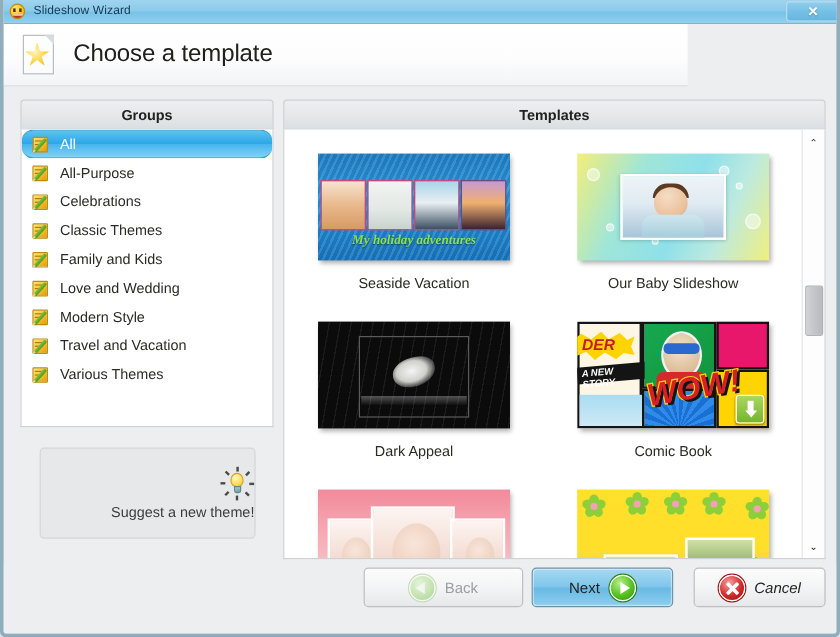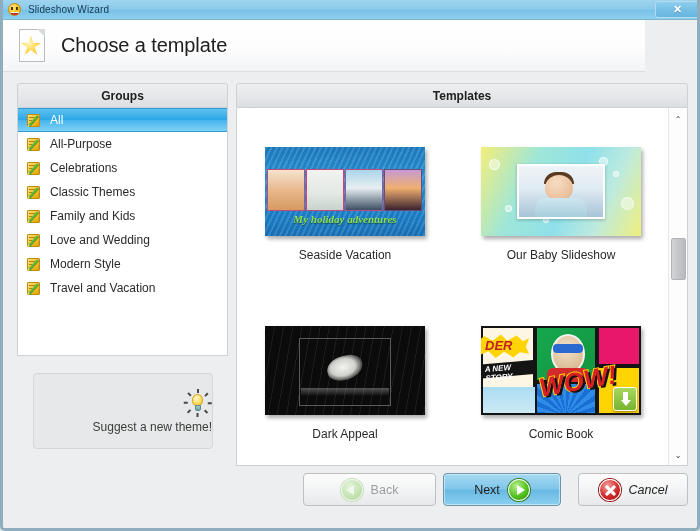--- a/index.html
+++ b/index.html
@@ -63,21 +63,21 @@
     background: linear-gradient(to bottom, #8fcdec 0%, #76c0e6 50%, #67b6e0 100%);
     color: #fff; font-size: 11px; font-weight: bold;
     display: flex; align-items: center; justify-content: center;
     cursor: pointer;
     text-shadow: 0 1px 1px rgba(0,0,0,.25);
   }
 
   
   #header {
     position: absolute; left: 0; top: 20px;
-    width: 642px; height: 52px;
+    width: 570px; height: 52px;
     background: linear-gradient(to bottom, #ffffff 0%, #fdfdfe 55%, #f3f4f6 100%);
     border-bottom: 1px solid #dcdfe2;
     display: flex; align-items: center;
   }
   .doc-icon {
     position: relative; width: 30px; height: 34px;
     margin-left: 16px; margin-right: 12px; flex: none;
   }
   .doc-icon .page {
     position: absolute; left: 0; top: 0; width: 26px; height: 33px;
@@ -117,21 +117,21 @@
   #groups-panel {
     position: absolute; left: 14px; top: 108px;
     width: 211px; height: 248px;
     background: #ffffff;
     border: 1px solid #cdd1d5; border-top: none;
     overflow: hidden;
   }
   .group-item {
     height: 24px; display: flex; align-items: center;
     padding-left: 9px; cursor: pointer;
-    font-size: 12px; color: #2a2a28;
+    font-size: 12px; color: #2a2a28; border-radius: 10px;
   }
   .group-item.selected {
     background: linear-gradient(to bottom, #5ec2f0 0%, #2ca7e8 48%, #47b5ee 52%, #7fd2f4 100%);
     color: #ffffff;
     border-top: 1px solid #2e9dd8;
     border-bottom: 1px solid #2e9dd8;
   }
   .group-item .gi-label { margin-left: 8px; white-space: nowrap; }
 
   .note-icon {
@@ -211,22 +211,22 @@
   }
   .tpl-grid {
     position: absolute; left: 0; top: 0;
     width: 432px;
     display: flex; flex-wrap: wrap;
   }
   .tpl-cell {
     width: 216px; height: 140px;
     display: flex; flex-direction: column;
     align-items: center; justify-content: flex-start;
+    padding-top: 20px;
     cursor: pointer;
-    margin-top: 39px;
   }
   .thumb-wrap {
     position: relative; width: 160px; height: 89px;
     box-shadow: 2px 3px 4px rgba(0,0,0,.32);
   }
   .thumb {
     position: absolute; left: 0; top: 0;
     width: 160px; height: 89px; overflow: hidden;
   }
   .tpl-name {
@@ -519,20 +519,27 @@
           <span class="pencil"></span>
         </span>
         <span class="gi-label">Modern Style</span>
       </div>
       <div class="group-item">
         <span class="note-icon">
           <span class="sheet"></span>
           <span class="pencil"></span>
         </span>
         <span class="gi-label">Travel and Vacation</span>
+      </div>
+      <div class="group-item">
+        <span class="note-icon">
+          <span class="sheet"></span>
+          <span class="pencil"></span>
+        </span>
+        <span class="gi-label">Various Themes</span>
       </div>
     </div>
 
   <div id="suggest-box">
     <div class="bulb">
       <div class="glass"></div>
       <div class="base"></div>
     <span class="ray" style="transform: rotate(0deg);"></span>
         <span class="ray" style="transform: rotate(45deg);"></span>
         <span class="ray" style="transform: rotate(90deg);"></span>

